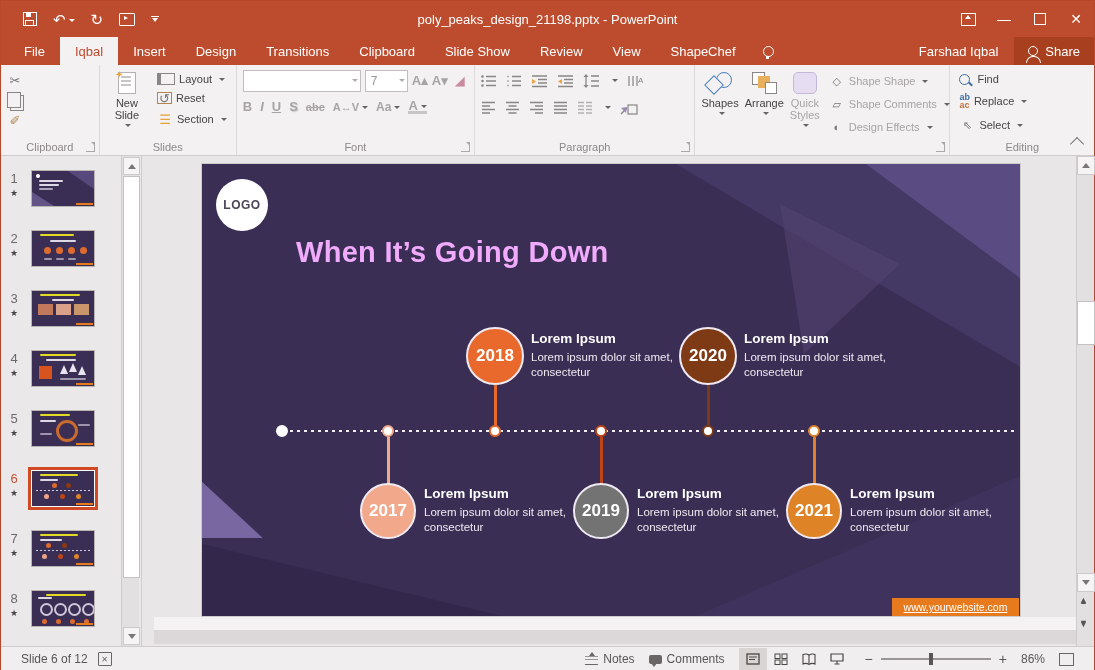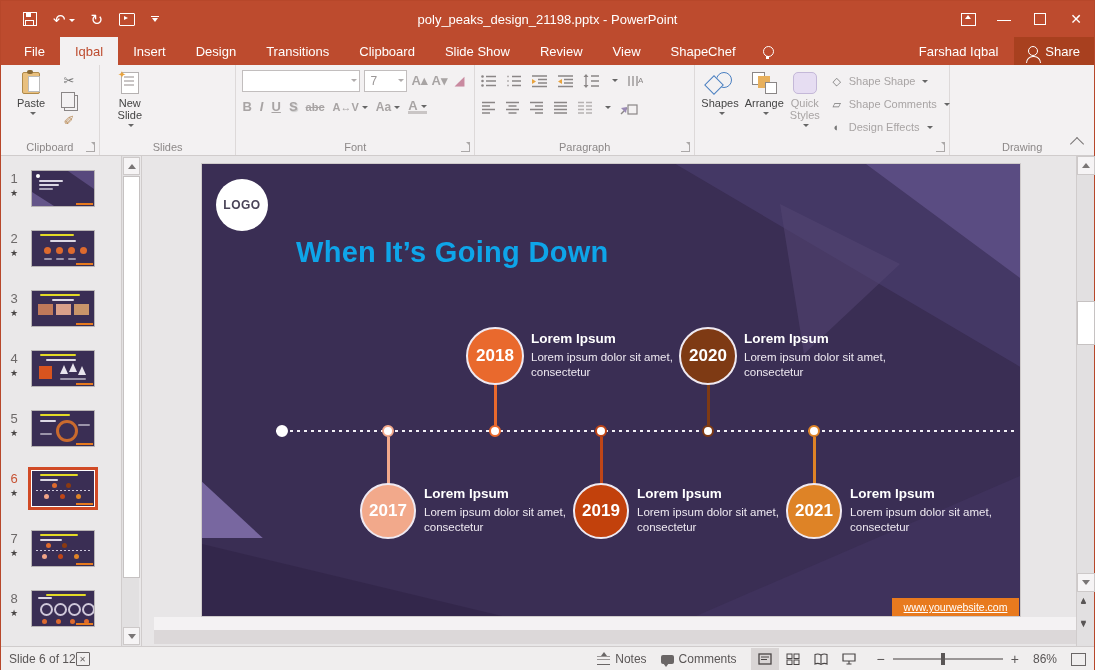--- a/index.html
+++ b/index.html
@@ -110,37 +110,37 @@
   .pthumb{position:absolute;left:1px;top:20px;width:15px;height:400px;background:#ffffff;border:1px solid #c6c2c2;}
 
   .workspace{flex:1;position:relative;background:#e8e6e7;}
   .slide{position:absolute;left:60px;top:8px;width:818px;height:452px;background:#3a2e54;box-shadow:0 0 0 1px #cfcbcb;overflow:hidden;}
   .deco{position:absolute;}
   .band-light{position:absolute;left:12px;right:0;bottom:16px;height:13px;background:#f4f2f3;}
   .band-grey{position:absolute;left:12px;right:0;bottom:2px;height:14px;background:#dcd8d9;}
 
   .logo-circle{position:absolute;left:14px;top:15px;width:52px;height:52px;border-radius:50%;background:#fff;display:flex;align-items:center;justify-content:center;font-weight:bold;font-size:12px;letter-spacing:.5px;color:#4a4458;}
   .instruction{position:absolute;left:90px;top:22px;width:390px;color:#efe61a;font-size:13.5px;line-height:19px;}
-  .slide-title{position:absolute;left:94px;top:72px;color:#0ea5e9;font-size:29px;font-weight:600;letter-spacing:.3px;}
+  .slide-title{position:absolute;left:94px;top:72px;color:#f0abfc;font-size:29px;font-weight:600;letter-spacing:.3px;}
   .tl-line{position:absolute;left:74px;top:266px;width:738px;height:2px;background-image:repeating-linear-gradient(90deg,#f2eff5 0 3px,transparent 3px 7px);}
   .tl-dot{position:absolute;width:12px;height:12px;border-radius:50%;background:#fff;box-sizing:border-box;top:261px;}
   .tl-stem{position:absolute;width:3px;}
   .tl-circle{position:absolute;border-radius:50%;border:2px solid #efe9f2;box-sizing:border-box;display:flex;align-items:center;justify-content:center;color:#fff;font-weight:bold;font-size:17px;}
   .tl-text{position:absolute;width:152px;color:#fff;}
   .tl-text .h{font-size:13.5px;font-weight:bold;margin-bottom:4px;}
   .tl-text .b{font-size:11.5px;line-height:15px;color:#eee9f1;}
   .website{position:absolute;left:690px;top:434px;width:127px;height:18px;background:#e87a1e;display:flex;align-items:center;justify-content:center;font-size:10.5px;color:#fff;text-decoration:underline;}
 
   .vscroll{width:17px;flex:none;position:relative;background:#e2e0e1;border-left:1px solid #d0cccc;}
   .vscroll .arr{position:absolute;left:0px;width:16px;height:17px;background:#f6f4f5;border:1px solid #cdc9c9;display:flex;align-items:center;justify-content:center;}
   .vthumb{position:absolute;left:0px;top:145px;width:16px;height:42px;background:#fff;border:1px solid #c6c2c2;}
   .dblarr{position:absolute;left:2px;display:flex;flex-direction:column;align-items:center;line-height:4px;color:#5a5656;font-size:9px;}
 
   
-  .statusbar{height:24px;border-top:1px solid #d0cccc;background:#f0eeee;display:flex;align-items:center;font-size:12px;color:#5a5656;padding:0 8px;}
+  .statusbar{height:24px;border-top:1px solid #d0cccc;background:#f0eeee;display:flex;align-items:center;font-size:12px;color:#5a5656;padding:0 20px;gap:10px;}
   .spellico{width:12px;height:12px;border:1.2px solid #6a6666;border-radius:1px;position:relative;font-size:8px;display:flex;align-items:center;justify-content:center;color:#6a6666;}
   .sb-right{margin-left:auto;display:flex;align-items:center;gap:14px;}
   .sb-item{display:flex;align-items:center;gap:5px;}
   .viewbtns{display:flex;align-items:center;}
   .viewbtn{width:28px;height:22px;display:flex;align-items:center;justify-content:center;}
   .viewbtn.active{background:#d9d5d5;}
   .zoomwrap{display:flex;align-items:center;gap:8px;}
   .ztrack{width:110px;height:1.5px;background:#9a9696;position:relative;}
   .zthumb{position:absolute;left:48px;top:-5px;width:4px;height:12px;background:#5a5656;}
   .zsign{font-size:14px;color:#5a5656;}
@@ -199,41 +199,52 @@
     <div class="user-name">Farshad Iqbal</div>
     <div class="share-btn">
       <span class="person"></span>
       <span>Share</span>
     </div>
   </div>
 
   <div class="ribbon">
 
     <div class="rgroup" style="width:86px">
-      <div class="bigbtn">
-        <span class="clip-ico"></span>
-        <span>Paste</span>
-          <span class="caret"></span>
-      </div>
       <div class="colstack" style="justify-content:flex-start;gap:4px;padding-top:2px">
         <span class="ico16">✂</span>
         <span class="ico16" style="width:12px;height:14px;border:1.3px solid #8a8686;box-shadow:3px 3px 0 -1px #f3f1f2,3px 3px 0 0 #8a8686;"></span>
         <span class="ico16" style="color:#b5854f">✐</span>
       </div>
       <div class="glabel">Clipboard</div>
       <div class="launcher"></div>
     </div>
 
     <div class="rgroup" style="width:124px">
       <div class="bigbtn">
         <span class="page-ico">
             <span class="burst">✦</span>
           </span>
         <span>New Slide</span>
           <span class="caret"></span>
+      </div>
+      <div class="colstack" style="gap:5px;padding-top:2px">
+        <span class="sbtn">
+            <span class="ico16" style="width:13px;height:10px;border:1.2px solid #8a8686;border-left-width:4px"></span>
+            <span>Layout</span>
+            <span class="caret"></span>
+          </span>
+        <span class="sbtn">
+            <span class="ico16" style="width:13px;height:10px;border:1.2px solid #b5854f">↺</span>
+            <span>Reset</span>
+          </span>
+        <span class="sbtn">
+            <span class="ico16" style="color:#e8a33d">☰</span>
+            <span>Section</span>
+            <span class="caret"></span>
+          </span>
       </div>
       <div class="glabel">Slides</div>
     </div>
 
     <div class="rgroup" style="width:226px;flex-direction:column;gap:5px">
       <div class="smallrow">
         <span class="combo fontname">
             <span></span>
             <span class="caret"></span>
           </span>
@@ -354,21 +365,37 @@
         <span class="sbtn disabled-label">
             <span class="ico16" style="font-size:11px">◐</span>
             <span>Design Effects</span>
             <span class="caret"></span>
           </span>
       </div>
       <div class="launcher"></div>
     </div>
 
     <div class="rgroup" style="width:132px;border-right:none">
-      <div class="glabel">Drawing</div>
+      <div class="colstack" style="gap:6px;padding-top:2px">
+        <span class="sbtn">
+            <span class="mag"></span>
+            <span style="margin-left:3px">Find</span>
+          </span>
+        <span class="sbtn">
+            <span class="replace-ab">ab<br><i>ac</i></span>
+            <span>Replace</span>
+            <span class="caret"></span>
+          </span>
+        <span class="sbtn">
+            <span class="ico16" style="font-size:11px">⇖</span>
+            <span>Select</span>
+            <span class="caret"></span>
+          </span>
+      </div>
+      <div class="glabel">Editing</div>
     </div>
 
     <div class="collapse-chevron"></div>
   </div>
 
   <div class="main">
     <div class="panel" id="thumbpanel">
       <div class="pscroll">
         <div class="arr" style="top:1px">
             <span class="tri-up"></span>
@@ -535,21 +562,21 @@
             </div>
             <div class="tl-stem" style="left: 292px; background: rgb(233, 105, 45); top: 219px; height: 46px;"></div>
             <div class="tl-dot" style="left: 287px; border: 2px solid rgb(233, 105, 45);"></div>
             <div class="tl-circle" style="left: 264px; top: 163px; width: 58px; height: 58px; background: rgb(233, 105, 45);">2018</div>
             <div class="tl-text" style="left: 329px; top: 167px;">
               <div class="h">Lorem Ipsum</div>
               <div class="b">Lorem ipsum dolor sit amet, consectetur</div>
             </div>
             <div class="tl-stem" style="left: 398px; background: rgb(191, 69, 23); top: 273px; height: 48px;"></div>
             <div class="tl-dot" style="left: 393px; border: 2px solid rgb(191, 69, 23);"></div>
-            <div class="tl-circle" style="left: 371px; top: 319px; width: 56px; height: 56px; background: #c2410c;">2019</div>
+            <div class="tl-circle" style="left: 371px; top: 319px; width: 56px; height: 56px; background: #737373;">2019</div>
             <div class="tl-text" style="left: 435px; top: 322px;">
               <div class="h">Lorem Ipsum</div>
               <div class="b">Lorem ipsum dolor sit amet, consectetur</div>
             </div>
             <div class="tl-stem" style="left: 505px; background: rgb(126, 58, 20); top: 219px; height: 46px;"></div>
             <div class="tl-dot" style="left: 500px; border: 2px solid rgb(126, 58, 20);"></div>
             <div class="tl-circle" style="left: 477px; top: 163px; width: 58px; height: 58px; background: rgb(126, 58, 20);">2020</div>
             <div class="tl-text" style="left: 542px; top: 167px;">
               <div class="h">Lorem Ipsum</div>
               <div class="b">Lorem ipsum dolor sit amet, consectetur</div>

